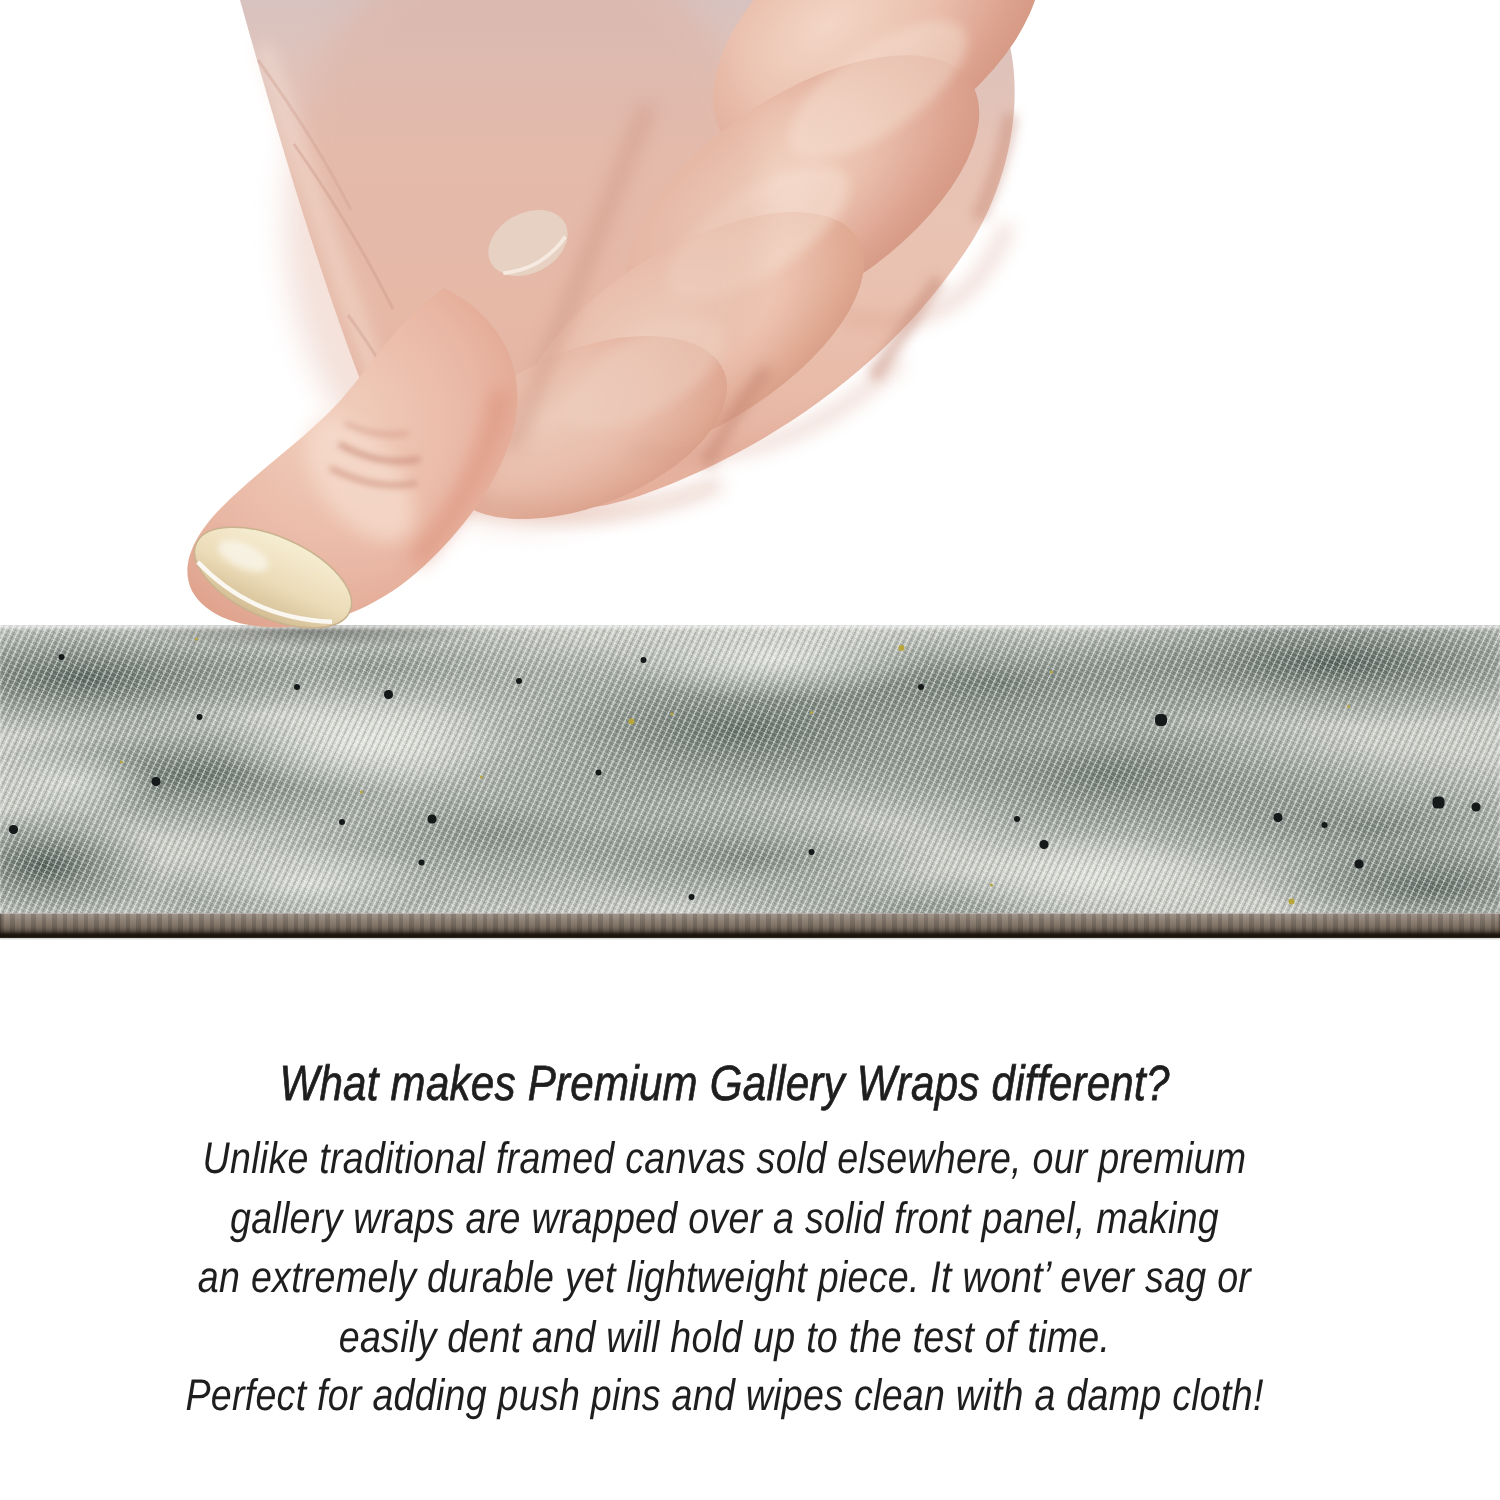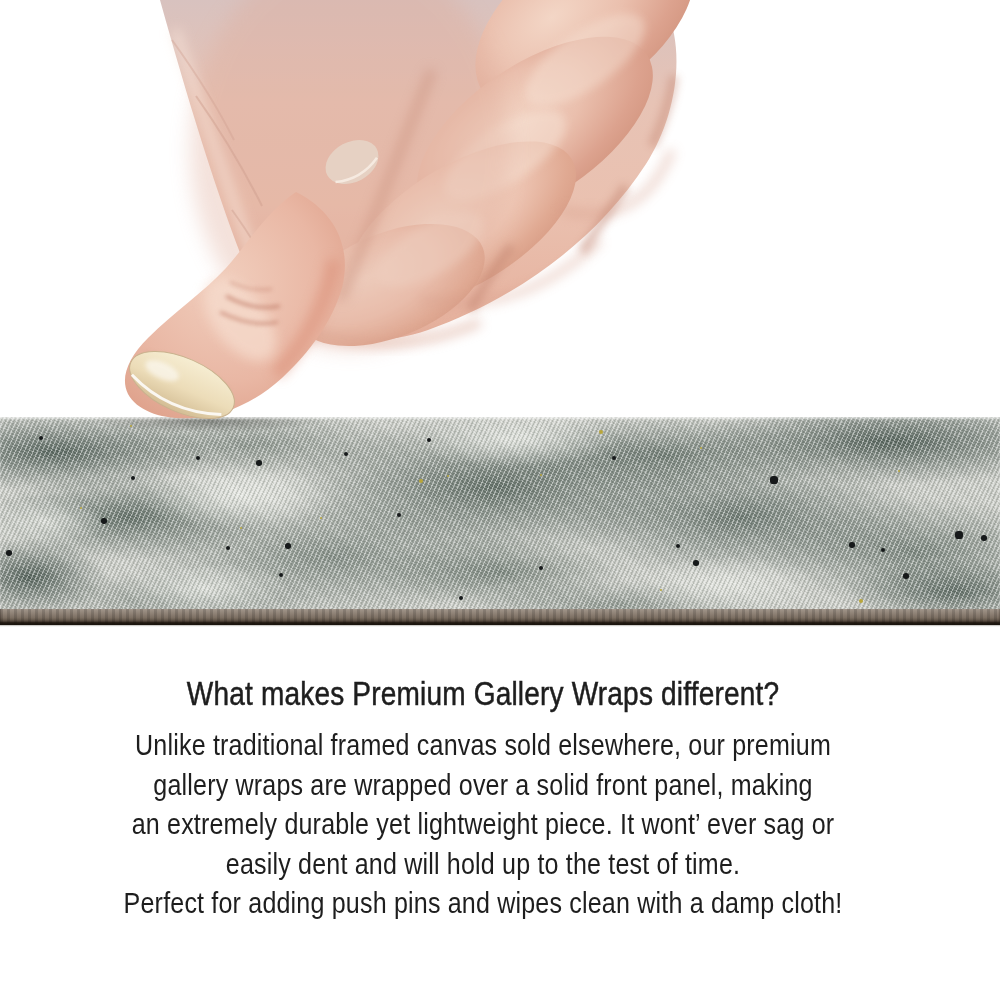--- a/index.html
+++ b/index.html
@@ -61,22 +61,22 @@
       240px 110px 0 0 #b9a63a, 660px 172px 0 0 #b9a63a, 80px 90px 0 0 #b9a63a;}
   .canvas-edge{
     position:absolute;top:192px;left:0;width:1000px;height:16px;
     background-image:
       repeating-linear-gradient(90deg, rgba(0,0,0,0.14) 0 3px, rgba(0,0,0,0) 3px 7px),
       linear-gradient(var(--edge-top,#a2968b), #7c6f62 55%, #4a3e33 85%, var(--edge-dark,#352b22));
     box-shadow: inset 0 -3px 2px rgba(22,16,11,0.85), 0 1px 1px rgba(60,50,40,0.25);
   }
 
   
-  .caption{position:absolute;top:672px;left:0;width:966px;z-index:4;text-align:center;
-    color:var(--text,#1e1e1e);}
+  .caption{position:absolute;top:700px;left:0;width:966px;z-index:4;text-align:center;
+    color:var(--text,#1e1e1e);font-style:italic;}
   .caption-inner{transform:scaleX(0.85);transform-origin:50% 0;}
   .caption h2{margin:0 0 9px 0;font-size:33px;font-weight:400;line-height:44px;
     -webkit-text-stroke:0.5px currentColor;letter-spacing:0.2px;}
   .caption p{margin:0;font-size:29.5px;line-height:39.5px;font-weight:400;letter-spacing:0.2px;}
 </style>
 </head>
 <body>
 
 <div class="stage">
 

